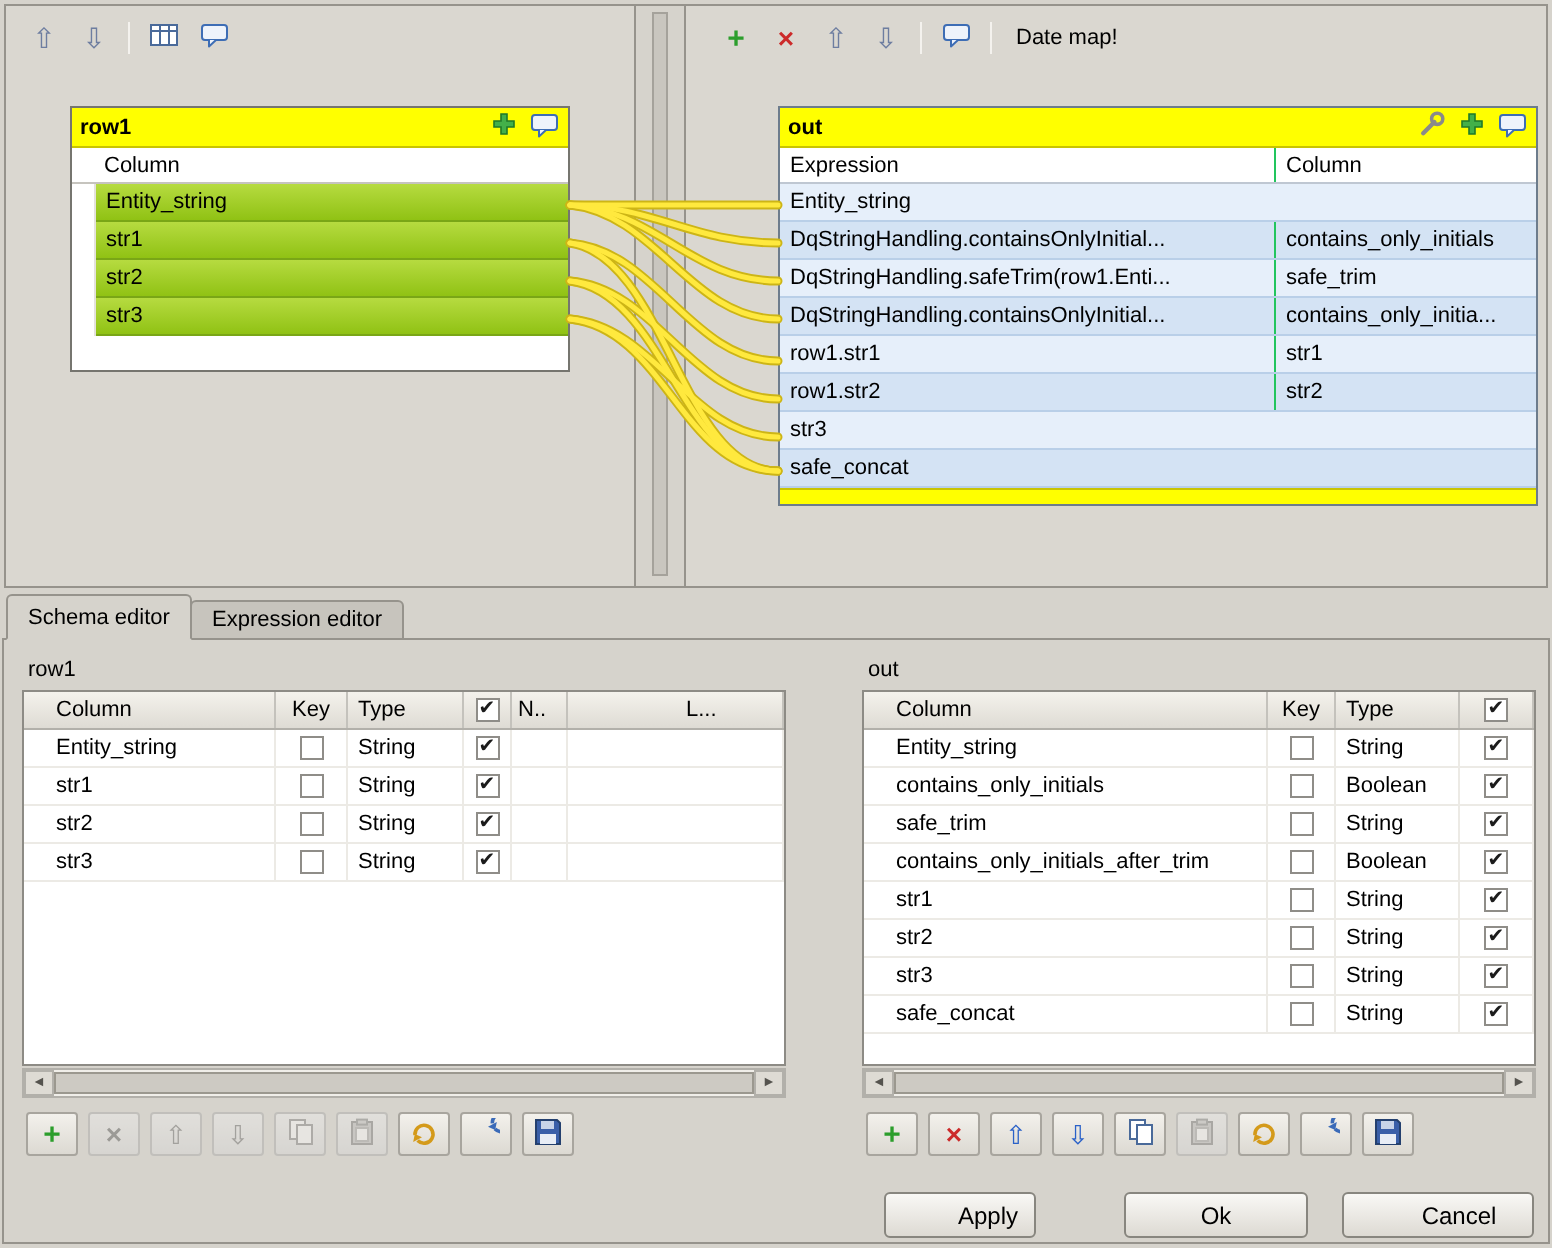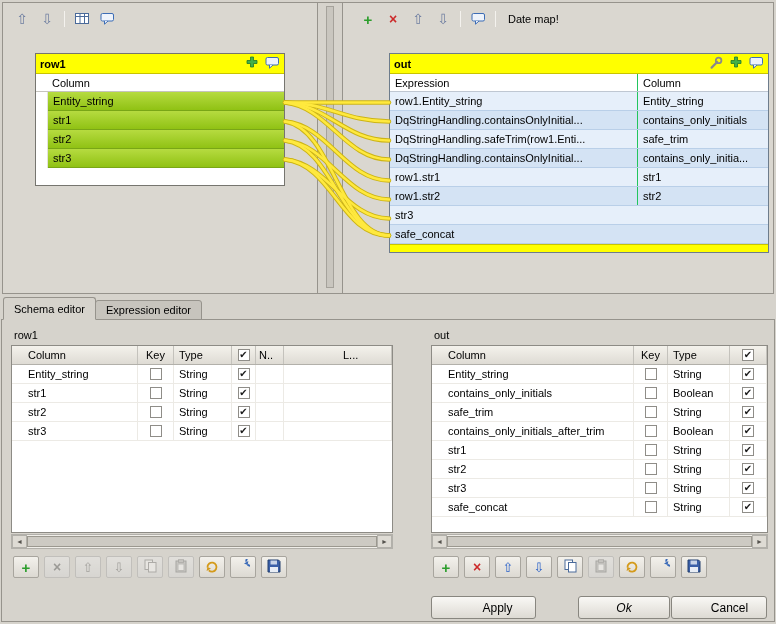--- a/index.html
+++ b/index.html
@@ -144,22 +144,22 @@
   .dis { opacity:.42; filter:grayscale(1); }
   .g-up { color:#2a61c8; font-size:13px; }
   .g-dn { color:#2a61c8; font-size:13px; }
 
   .btn {
     position:absolute; top:276px; height:23px;
     border:1px solid #88867f; border-radius:3px;
     background:linear-gradient(#f9f8f5,#dddad3);
     display:flex; align-items:center; justify-content:center; font-size:12px; cursor:default;
   }
-  .btn-apply { left:429px; width:105px;padding-left:28px; }
-  .btn-ok { left:576px; width:92px;font-style:italic; }
+  .btn-apply { left:440px; width:76px;padding-left:28px; }
+  .btn-ok { left:560px; width:92px; }
   .btn-cancel { left:669px; width:96px;padding-left:21px; }
 </style>
 </head>
 <body>
 
 <div class="map-area">
 
   <div class="toolbar tb-left">
     <div class="tbtn">
         <span class="arrow">⇧</span>
@@ -259,21 +259,20 @@
               <path d="M4.5 9 L4.5 12.2 L8 9" fill="#eef3fb" stroke="#3d6db5" stroke-linejoin="round"></path>
             </svg></span>
       </span>
     </div>
     <div class="ocolhead">
       <span class="oc-exp">Expression</span>
       <span class="oc-col">Column</span>
     </div>
     <div>
       <div class="orow">
-          <span class="oc-exp">row1.Entity_string</span>
           <span class="oc-col">Entity_string</span>
         </div>
       <div class="orow">
           <span class="oc-exp">DqStringHandling.containsOnlyInitial...</span>
           <span class="oc-col">contains_only_initials</span>
         </div>
       <div class="orow">
           <span class="oc-exp">DqStringHandling.safeTrim(row1.Enti...</span>
           <span class="oc-col">safe_trim</span>
         </div>

